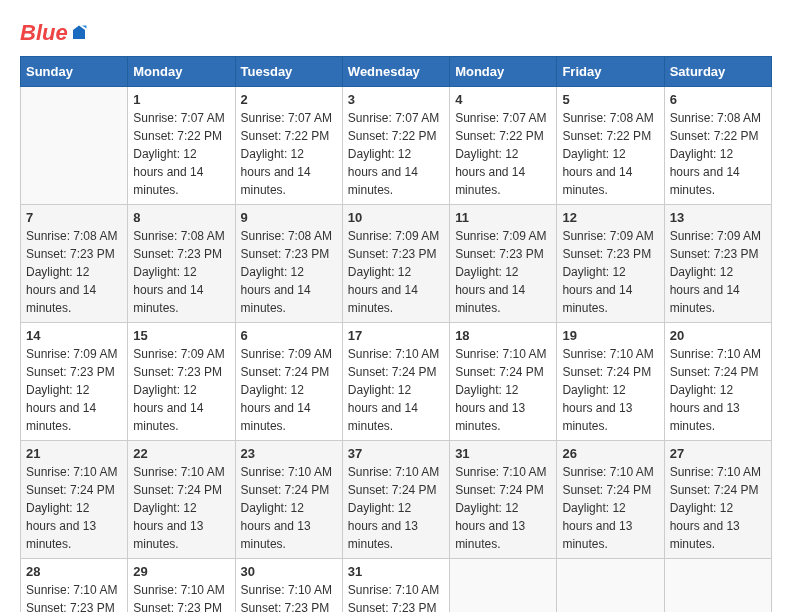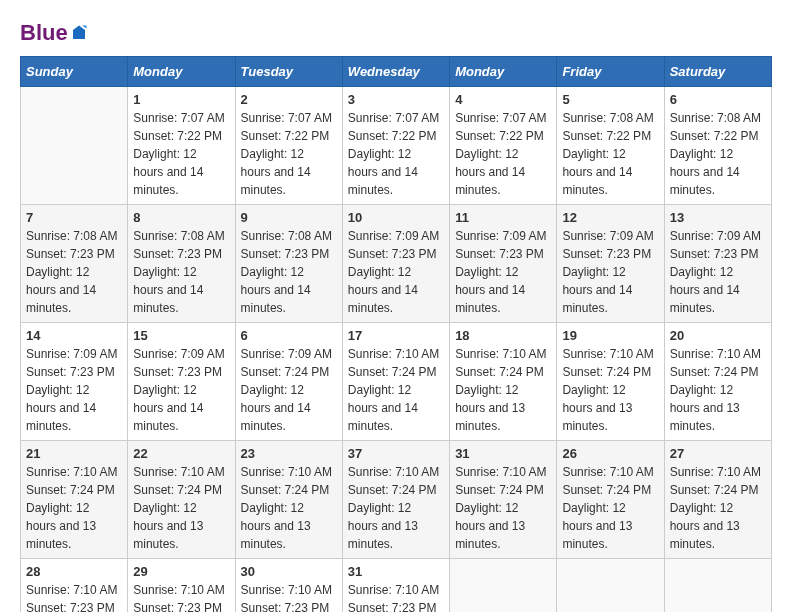--- a/index.html
+++ b/index.html
@@ -22,21 +22,21 @@
       align-items: flex-start;
     }
     .logo-text {
       font-size: 22px;
       font-weight: bold;
       color: #333;
       display: flex;
       align-items: center;
     }
     .logo-general { color: #333; }
-    .logo-blue { color: #701a75; }
+    .logo-blue { color: #ef4444; font-style: italic; }
     .logo-icon {
       width: 18px;
       height: 18px;
       margin-left: 2px;
     }
     .title-section {
       text-align: right;
     }
     .month-title {
       font-size: 42px;
@@ -55,21 +55,20 @@
       border: 1px solid #ccc;
     }
     .calendar th {
       background-color: #2f6db5;
       color: #fff;
       font-weight: bold;
       font-size: 13px;
       padding: 7px 5px;
       text-align: left;
       border: 1px solid #2060a0;
-      font-style: italic;
     }
     .calendar td {
       vertical-align: top;
       padding: 5px 5px;
       border: 1px solid #ccc;
       font-size: 10.5px;
       color: #333;
       width: 107px;
       min-height: 80px;
       background: #fff;

